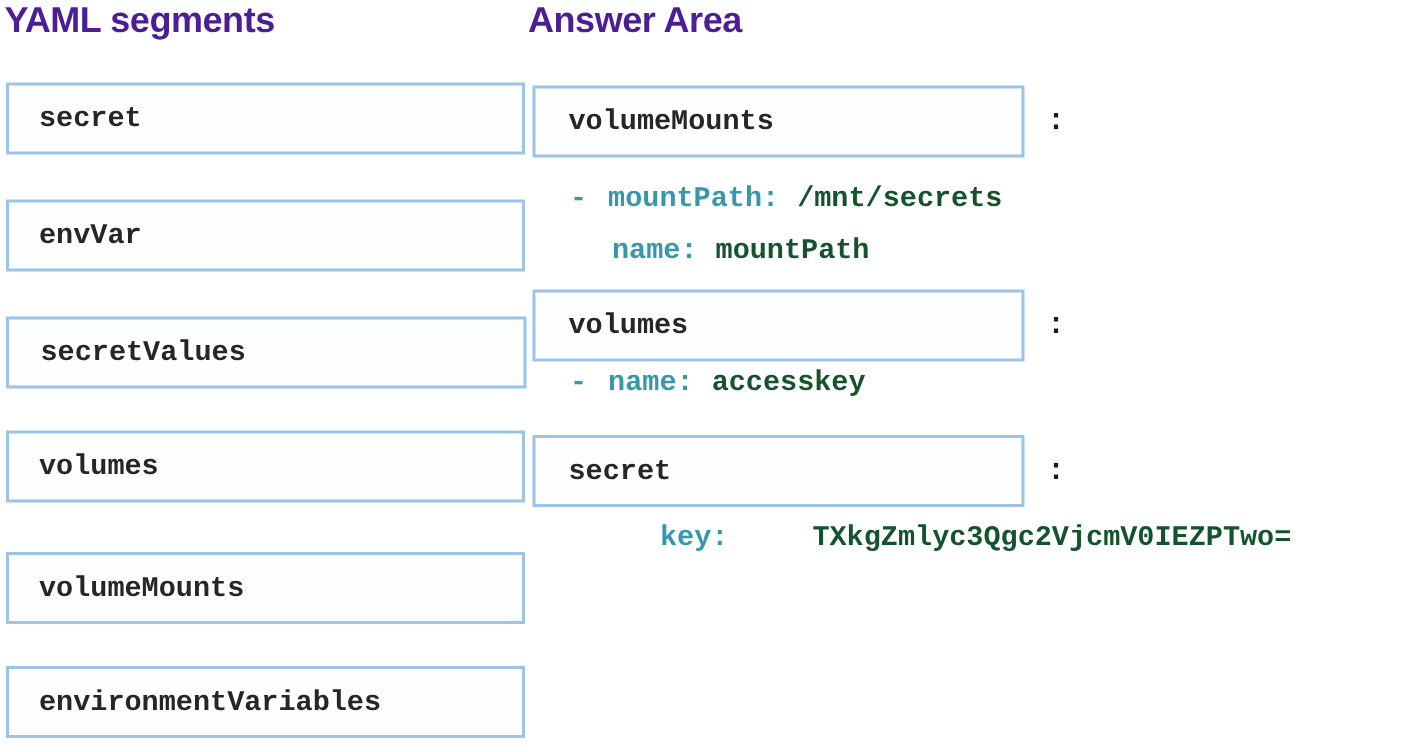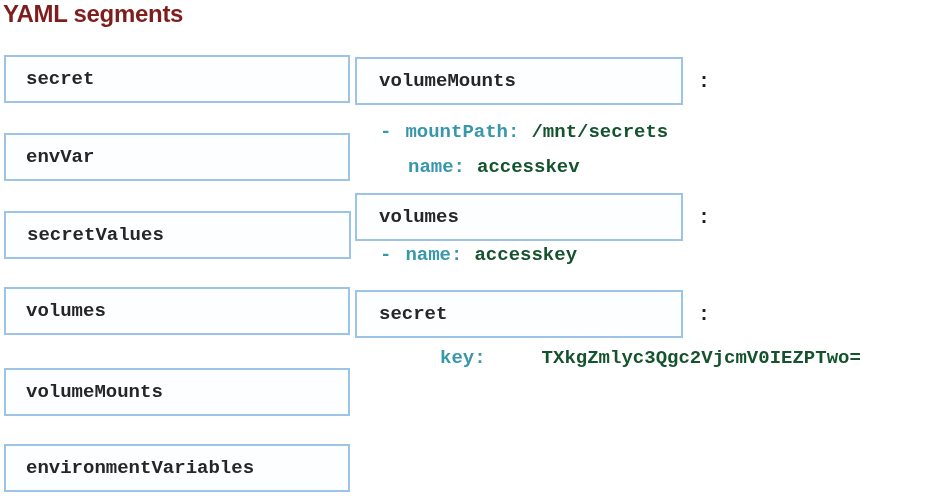--- a/index.html
+++ b/index.html
@@ -10,21 +10,21 @@
     background: #ffffff;
     font-family: "Liberation Mono", "DejaVu Sans Mono", monospace;
     overflow: hidden;
   }
   .panel-title {
     position: absolute;
     top: 0;
     font-family: "Liberation Sans", "DejaVu Sans", sans-serif;
     font-weight: bold;
     font-size: 24px;
-    color: #7f1d1d;
+    color: #4c1d95;
     letter-spacing: -0.3px;
     white-space: nowrap;
   }
   .seg-box {
     position: absolute;
     left: 4px;
     width: 322px;
     height: 44px;
     border: 2px solid #9dc3e6;
     background: #fdfeff;
@@ -96,31 +96,32 @@
   <div class="seg-box" style="top:287px;">
     <span>volumes</span>
   </div>
   <div class="seg-box" style="top:368px;">
     <span>volumeMounts</span>
   </div>
   <div class="seg-box" style="top:444px;">
     <span>environmentVariables</span>
   </div>
 
+  <div class="panel-title" style="left:352px;">Answer Area</div>
 
   <div class="ans-box" style="top:57px;">
     <span>volumeMounts</span>
   </div>
   <div class="box-colon" style="top:57px;">:</div>
 
   <div class="code-line" style="top:121px; left:380px;">
     <span class="yaml-dash">-</span><span class="yaml-key">mountPath:</span><span class="yaml-value">/mnt/secrets</span>
   </div>
   <div class="code-line" style="top:156px; left:408px;">
-    <span class="yaml-key">name:</span><span class="yaml-value">accesskev</span>
+    <span class="yaml-key">name:</span><span class="yaml-value">mountPath</span>
   </div>
 
   <div class="ans-box" style="top:193px;">
     <span>volumes</span>
   </div>
   <div class="box-colon" style="top:193px;">:</div>
 
   <div class="code-line" style="top:244px; left:380px;">
     <span class="yaml-dash">-</span><span class="yaml-key">name:</span><span class="yaml-value">accesskey</span>
   </div>

